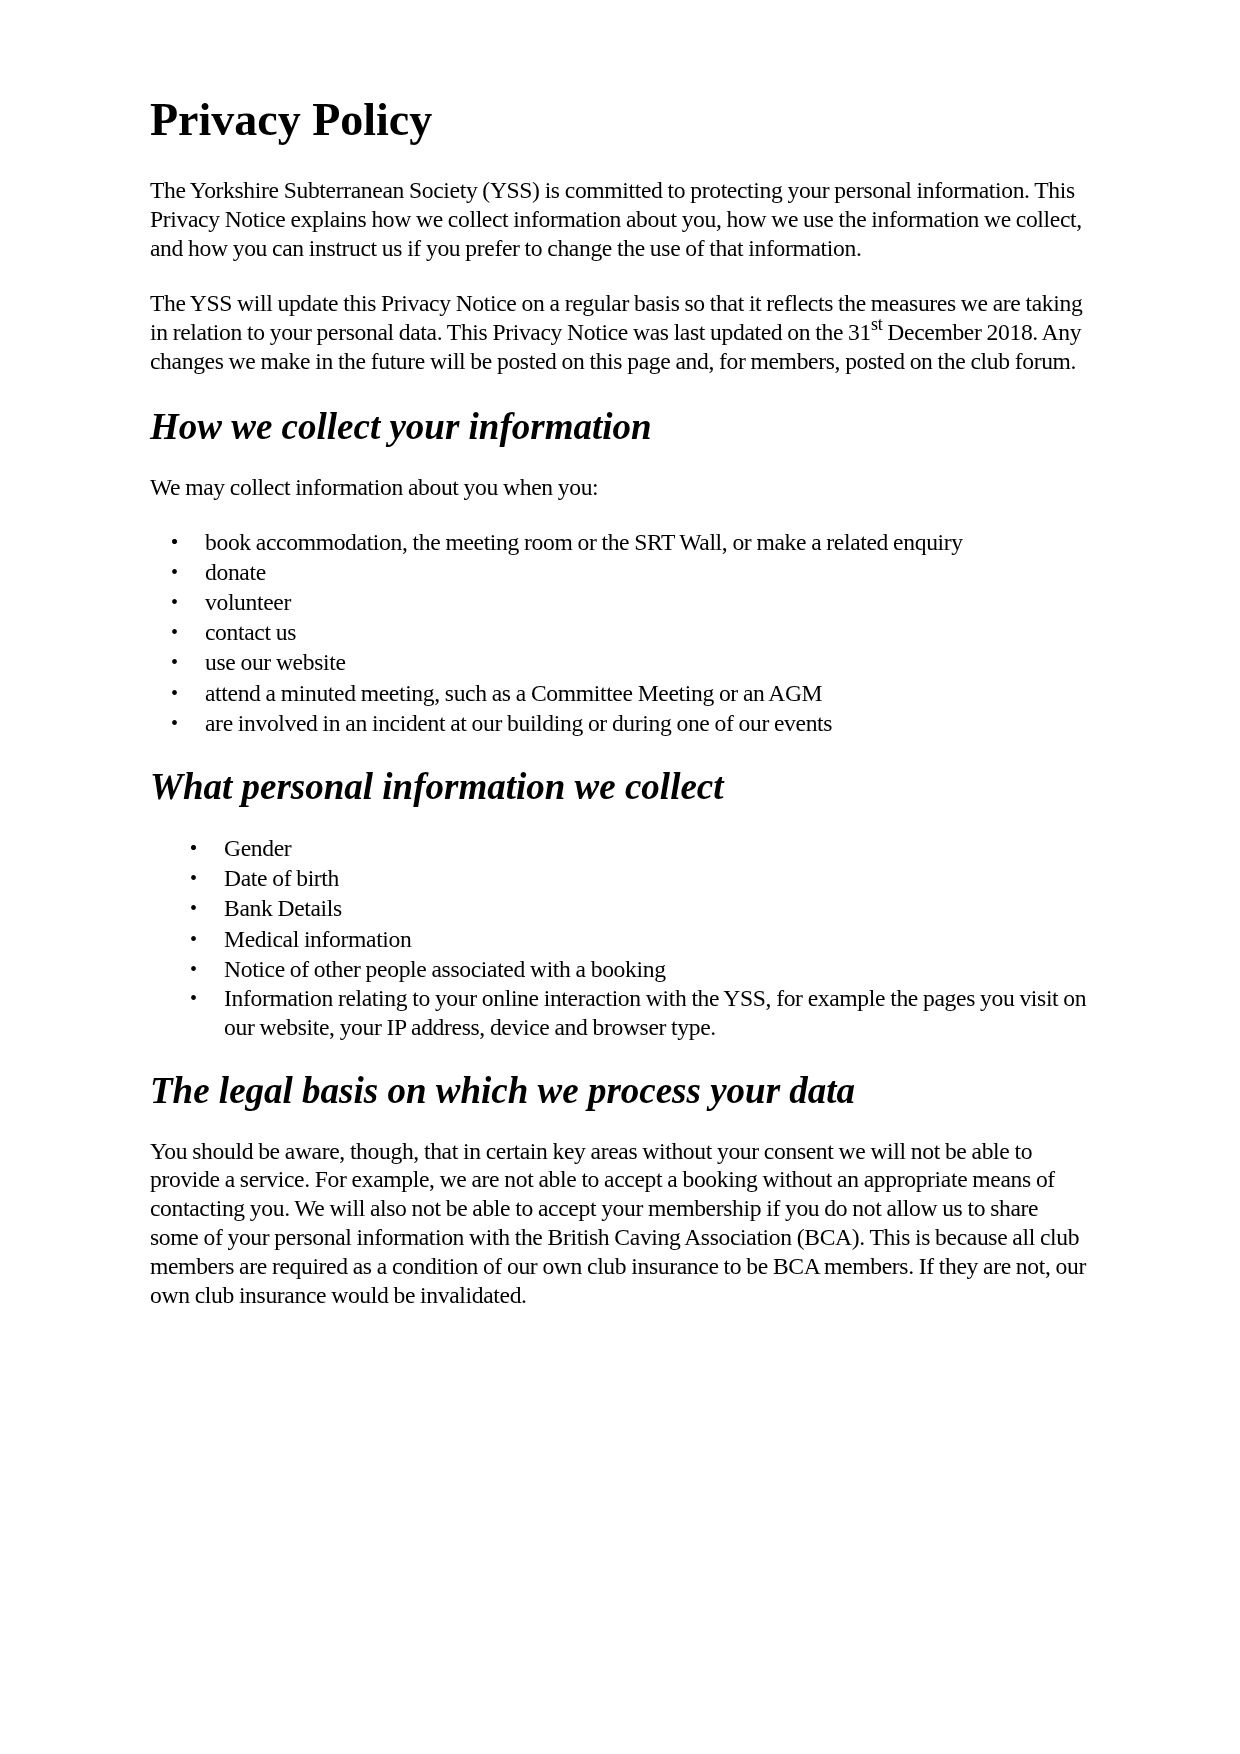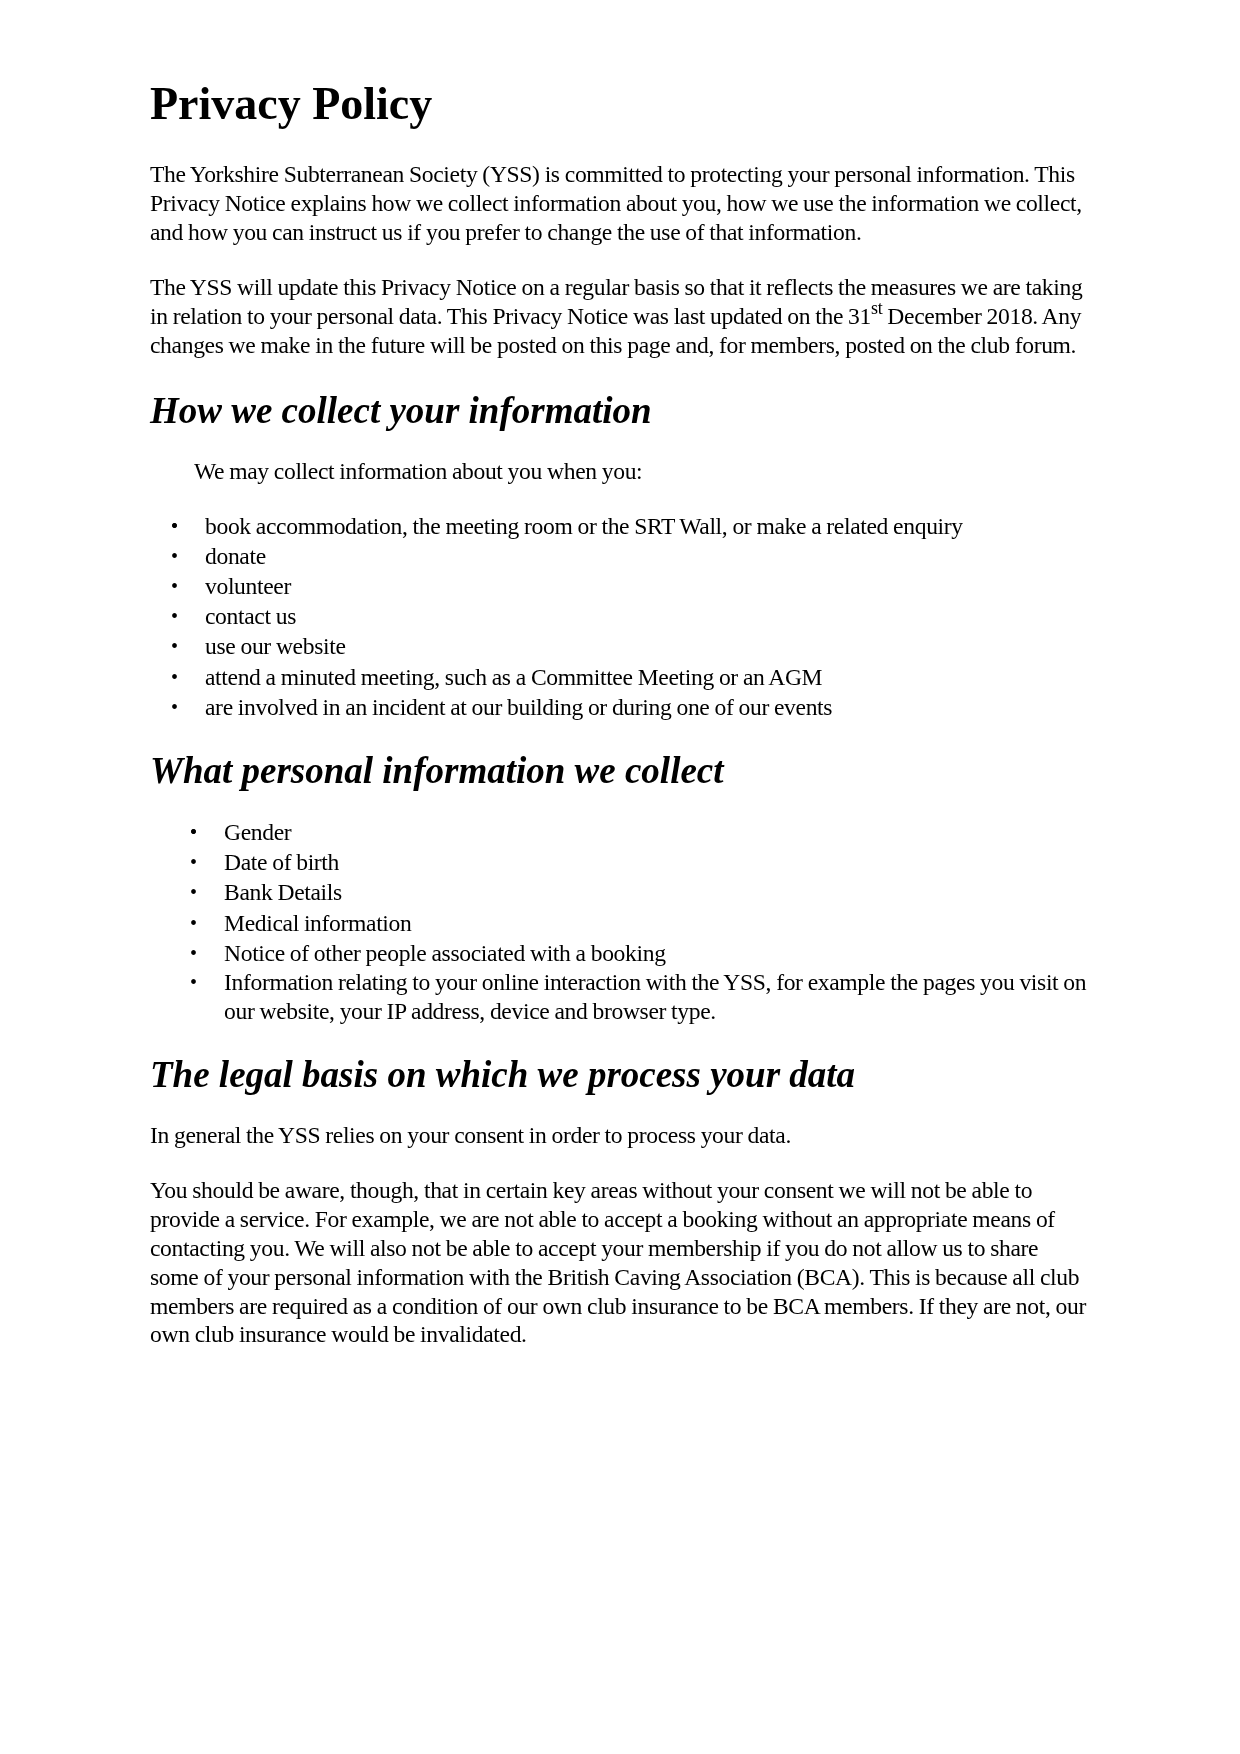--- a/index.html
+++ b/index.html
@@ -3,31 +3,31 @@
 <meta charset="utf-8">
 <style>
   html, body { margin: 0; padding: 0; background: #ffffff; }
   body { width: 1240px; height: 1754px; position: relative; overflow: hidden; }
   .page {
     position: absolute; left: 150px; top: 74px; width: 940px;
     font-family: "Liberation Serif", "DejaVu Serif", serif;
     color: #000000;
   }
   h1 {
-    font-size: 46px; font-weight: bold; margin: 0 0 26px 0; line-height: 60px;
+    font-size: 46px; font-weight: bold; margin: 16px 0 26px 0; line-height: 60px;
     letter-spacing: 0px;
   }
   h2 {
     font-size: 37px; font-weight: bold; margin: 0 0 22px 0; line-height: 48px; font-style: italic;
   }
   p {
     font-size: 23.6px; line-height: 28.8px; margin: 0 0 27px 0;
     letter-spacing: -0.35px; word-spacing: -0.5px;
   }
-  p.lead { margin-bottom: 25px; margin-left: 44px; }
+  p.lead { margin-bottom: 25px; }
   ul {
     list-style: none; margin: 0 0 25px 0; padding: 0;
     font-size: 23.6px; line-height: 30.2px; letter-spacing: -0.35px; word-spacing: -0.5px;
   }
   ul li { position: relative; }
   ul.list-a li { padding-left: 55px; }
   ul.list-a li .bullet { position: absolute; left: 21px; top: 0; }
   ul.list-b li { padding-left: 74px; }
   ul.list-b li .bullet { position: absolute; left: 40px; top: 0; }
   ul.list-b li.wrap { line-height: 28.8px; }
@@ -63,16 +63,15 @@
     <li><span class="bullet">•</span></li>
     <li><span class="bullet">•</span><span>Gender</span></li>
     <li><span class="bullet">•</span><span>Date of birth</span></li>
     <li><span class="bullet">•</span><span>Bank Details</span></li>
     <li><span class="bullet">•</span><span>Medical information</span></li>
     <li><span class="bullet">•</span><span>Notice of other people associated with a booking</span></li>
     <li class="wrap"><span class="bullet">•</span><span>Information relating to your online interaction with the YSS, for example the pages you visit on our website, your IP address, device and browser type.</span></li>
   </ul>
 
   <h2>The legal basis on which we process your data</h2>
-  <p>In general the YSS relies on your consent in order to process your data.</p>
   <p>You should be aware, though, that in certain key areas without your consent we will not be able to provide a service. For example, we are not able to accept a booking without an appropriate means of contacting you. We will also not be able to accept your membership if you do not allow us to share some of your personal information with the British Caving Association (BCA). This is because all club members are required as a condition of our own club insurance to be BCA members. If they are not, our own club insurance would be invalidated.</p>
 
 </div>
 
 </body></html>

